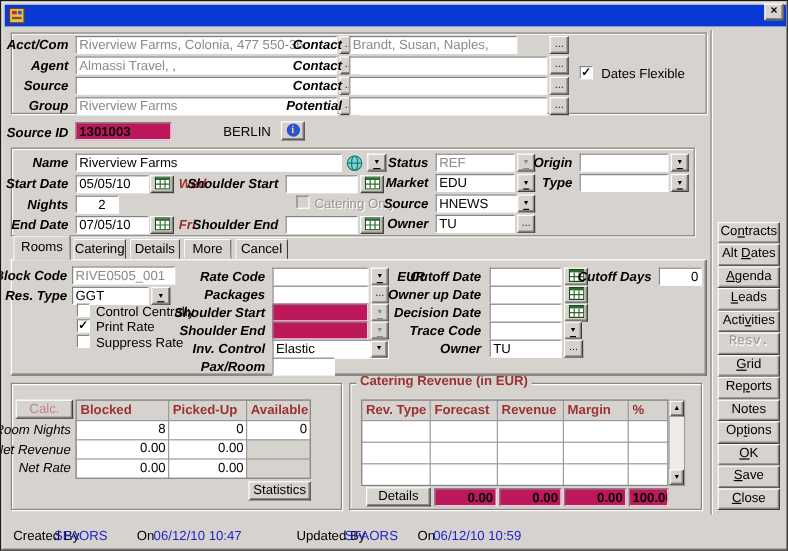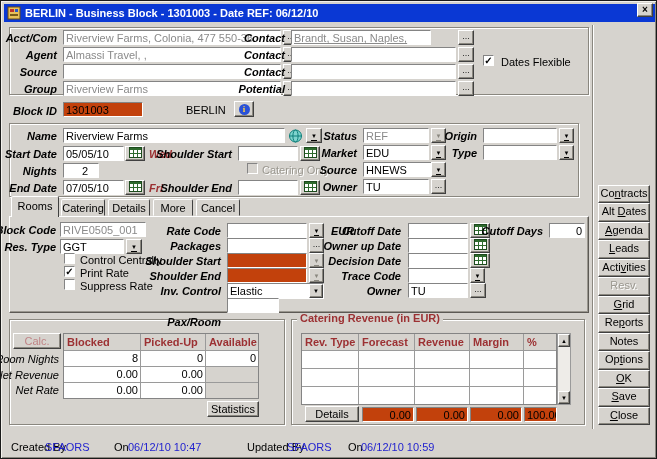--- a/index.html
+++ b/index.html
@@ -13,21 +13,21 @@
   .title-text{color:#fff;font-weight:bold;font-size:11px;white-space:nowrap;margin-left:4px;}
   .app-icon{width:14px;height:14px;margin-left:3px;flex:none;}
   .close-btn{position:absolute;right:3px;top:2px;width:16px;height:14px;background:#d6d3ce;
        border:1px solid;border-color:#fff #404040 #404040 #fff;box-shadow:inset -1px -1px 0 #8a877f;
        font-weight:bold;font-size:10px;line-height:12px;text-align:center;}
   
   .lbl{position:absolute;font-weight:bold;white-space:nowrap;line-height:12px;font-style:italic;}
   .plain{font-weight:normal;}
   .fld{position:absolute;height:15px;background:#fff;border:1px solid;border-color:#848484 #fff #fff #848484;
        padding:1px 2px 0 2px;line-height:12px;white-space:nowrap;overflow:hidden;}
-  .fld.gray{background:#c2410c;}
+  .fld.gray{background:#be185d;font-weight:bold;}
   .fld.dim{color:#8a8a8a;}
   .fld.num{text-align:right;}
   .btn{position:absolute;background:#d6d3ce;border:1px solid;border-color:#ffffff #404040 #404040 #ffffff;
        box-shadow:inset -1px -1px 0 #8a877f;text-align:center;line-height:13px;}
   .sm{font-size:9px;line-height:11px;color:#222;}
   .lov-glyph{display:inline-block;font-size:6px;line-height:6px;border-bottom:1px solid #000;padding-bottom:1px;transform:translateY(-1px);}
   .lov-dis .lov-glyph{color:#8a877f;border-color:#8a877f;}
   .combo{position:absolute;height:16px;background:#fff;border:1px solid;border-color:#848484 #fff #fff #848484;
        padding:1px 2px 0 2px;line-height:12px;}
   .combo .arrow{position:absolute;right:0;top:0;width:14px;height:14px;background:#d6d3ce;
@@ -56,75 +56,74 @@
   .tcell.empty{background:#d6d3ce;}
   
   .sbar{position:absolute;width:14px;background:#eeece8;border:1px solid #9a9a9a;}
   .sbtn{position:absolute;left:0;width:12px;height:13px;background:#d6d3ce;border:1px solid;
         border-color:#fff #404040 #404040 #fff;box-shadow:inset -1px -1px 0 #8a877f;
         font-size:6px;line-height:12px;text-align:center;}
   
   .sidebuttons{position:absolute;display:flex;flex-direction:column;justify-content:space-between;}
   .side-btn{height:31px;background:#d6d3ce;border:1px solid;border-color:#ffffff #404040 #404040 #ffffff;
         box-shadow:inset -1px -1px 0 #8a877f;text-align:center;line-height:15px;white-space:nowrap;overflow:hidden;}
-  .side-btn.disabled{color:#9a978f;text-shadow:1px 1px 0 #fff;}
+  .side-btn.disabled{color:#9a978f;text-shadow:1px 1px 0 #fff;font-family:Liberation Mono, monospace;}
   .vline{position:absolute;width:2px;border-left:1px solid #8a877f;border-right:1px solid #fff;}
   .blue{color:#2323cf;}
   .status-item{position:absolute;top:440px;white-space:nowrap;line-height:12px;}
   .dim-red{color:#c08486;}
   .info-dot{display:inline-block;width:11px;height:11px;border-radius:50%;background:#2a52d8;color:#ffd24a;
         font-weight:bold;font-size:9px;line-height:11px;text-align:center;font-family:"Liberation Serif",serif;}
 </style>
 </head>
 <body>
 
 <div class="win">
 
   <div class="abs titlebar">
     <svg class="app-icon" viewBox="0 0 14 14">
       <rect x="1" y="1" width="12" height="12" fill="#e8c05a" stroke="#6a4a10"></rect>
       <rect x="3" y="3" width="4" height="3" fill="#c03028"></rect>
       <rect x="8" y="3" width="3" height="3" fill="#2858c8"></rect>
       <rect x="3" y="8" width="8" height="2" fill="#7a5a18"></rect>
     </svg>
-    <span class="title-text">BERLIN - Business Block - 1301003 - Date REF: 06/12/10</span>
   </div>
   <div class="close-btn">×</div>
 
   <div class="grp" style="left:8px;top:26px;width:580px;height:68px;"></div>
   <div class="lbl" style="right:599px;top:31px;">Acct/Com</div>
   <div class="fld dim" style="left:62px;top:29px;width:218px;">Riverview Farms, Colonia, 477 550-36</div>
   <div class="btn sm" style="left:282px;top:29px;width:16px;height:15px;">...</div>
   <div class="lbl" style="right:599px;top:48px;">Agent</div>
   <div class="fld dim" style="left:62px;top:46px;width:218px;">Almassi Travel, ,</div>
   <div class="btn sm" style="left:282px;top:46px;width:16px;height:15px;">...</div>
   <div class="lbl" style="right:599px;top:65px;">Source</div>
   <div class="fld" style="left:62px;top:63px;width:218px;"></div>
   <div class="btn sm" style="left:282px;top:63px;width:16px;height:15px;">...</div>
   <div class="lbl" style="right:599px;top:82px;">Group</div>
   <div class="fld dim" style="left:62px;top:80px;width:218px;">Riverview Farms</div>
   <div class="btn sm" style="left:282px;top:80px;width:16px;height:15px;">...</div>
 
   <div class="lbl" style="right:371px;top:31px;">Contact</div>
-  <div class="fld dim" style="left:290px;top:29px;width:140px;text-decoration:underline;">Brandt, Susan, Naples,</div>
+  <div class="fld dim" style="left:290px;top:29px;width:140px;">Brandt, Susan, Naples,</div>
   <div class="btn sm" style="left:457px;top:29px;width:16px;height:15px;">...</div>
   <div class="lbl" style="right:371px;top:48px;">Contact</div>
   <div class="fld" style="left:290px;top:46px;width:165px;"></div>
   <div class="btn sm" style="left:457px;top:46px;width:16px;height:15px;">...</div>
   <div class="lbl" style="right:371px;top:65px;">Contact</div>
   <div class="fld" style="left:290px;top:63px;width:165px;"></div>
   <div class="btn sm" style="left:457px;top:63px;width:16px;height:15px;">...</div>
   <div class="lbl" style="right:371px;top:82px;">Potential</div>
   <div class="fld" style="left:290px;top:80px;width:165px;"></div>
   <div class="btn sm" style="left:457px;top:80px;width:16px;height:15px;">...</div>
 
   <div class="cb" style="left:482px;top:54px;">✓</div>
   <div class="cblabel" style="left:500px;top:55px;">Dates Flexible</div>
 
-  <div class="lbl" style="right:599px;top:104px;">Block ID</div>
+  <div class="lbl" style="right:599px;top:104px;">Source ID</div>
   <div class="fld gray" style="left:62px;top:101px;width:80px;">1301003</div>
   <div class="cblabel" style="left:185px;top:103px;">BERLIN</div>
   <div class="btn" style="left:233px;top:100px;width:20px;height:16px;"><span class="info-dot">i</span></div>
 
   <div class="grp" style="left:8px;top:122px;width:570px;height:74px;"></div>
   <div class="lbl" style="right:599px;top:129px;">Name</div>
   <div class="fld" style="left:62px;top:127px;width:222px;">Riverview Farms</div>
   <svg class="abs" style="left:287px;top:128px;" width="15" height="14" viewBox="0 0 15 14">
     <circle cx="7.5" cy="7" r="6" fill="#7fd4cf" stroke="#0e7f7a"></circle>
     <ellipse cx="7.5" cy="7" rx="2.6" ry="6" fill="none" stroke="#0e7f7a"></ellipse>
@@ -243,21 +242,21 @@
 
   <div class="lbl" style="right:435px;top:269px;z-index:7;">Shoulder End</div>
   <div class="fld gray" style="left:226px;top:267px;width:80px;z-index:7;"></div>
   <div class="btn lov-dis" style="left:308px;top:267px;width:15px;height:15px;z-index:7;"><span class="lov-glyph">▼</span></div>
 
   <div class="lbl" style="right:435px;top:284px;z-index:7;">Inv. Control</div>
   <div class="combo" style="left:226px;top:282px;width:97px;z-index:7;">
     <span>Elastic</span>
     <span class="arrow">▼</span>
   </div>
-  <div class="lbl" style="right:435px;top:299px;z-index:7;margin-top:16px;">Pax/Room</div>
+  <div class="lbl" style="right:435px;top:299px;z-index:7;">Pax/Room</div>
   <div class="fld" style="left:226px;top:297px;width:52px;z-index:7;"></div>
 
   <div class="lbl" style="right:255px;top:224px;z-index:7;">Cutoff Date</div>
   <div class="fld" style="left:407px;top:222px;width:60px;z-index:7;"></div>
   <div class="btn" style="left:469px;top:222px;width:20px;height:15px;z-index:7;">
     <svg width="13" height="11" viewBox="0 0 13 11">
         <rect x="0.5" y="0.5" width="12" height="10" fill="#fff" stroke="#1c4a1c"></rect>
         <rect x="1" y="1" width="11" height="2" fill="#2e6b2e"></rect>
         <line x1="4.5" y1="3" x2="4.5" y2="10" stroke="#2e6b2e"></line>
         <line x1="8.5" y1="3" x2="8.5" y2="10" stroke="#2e6b2e"></line>

